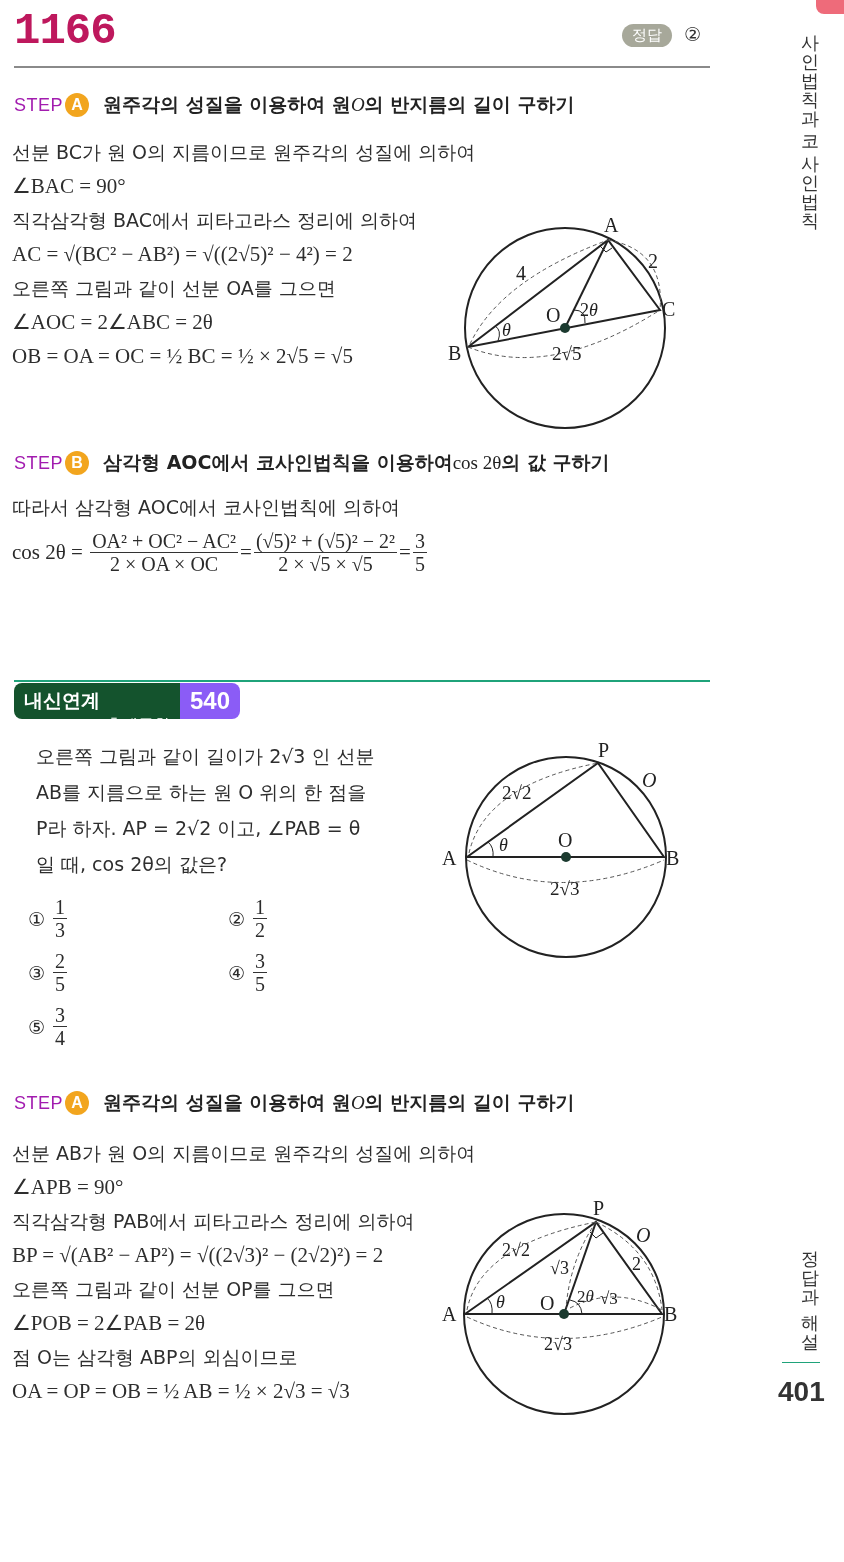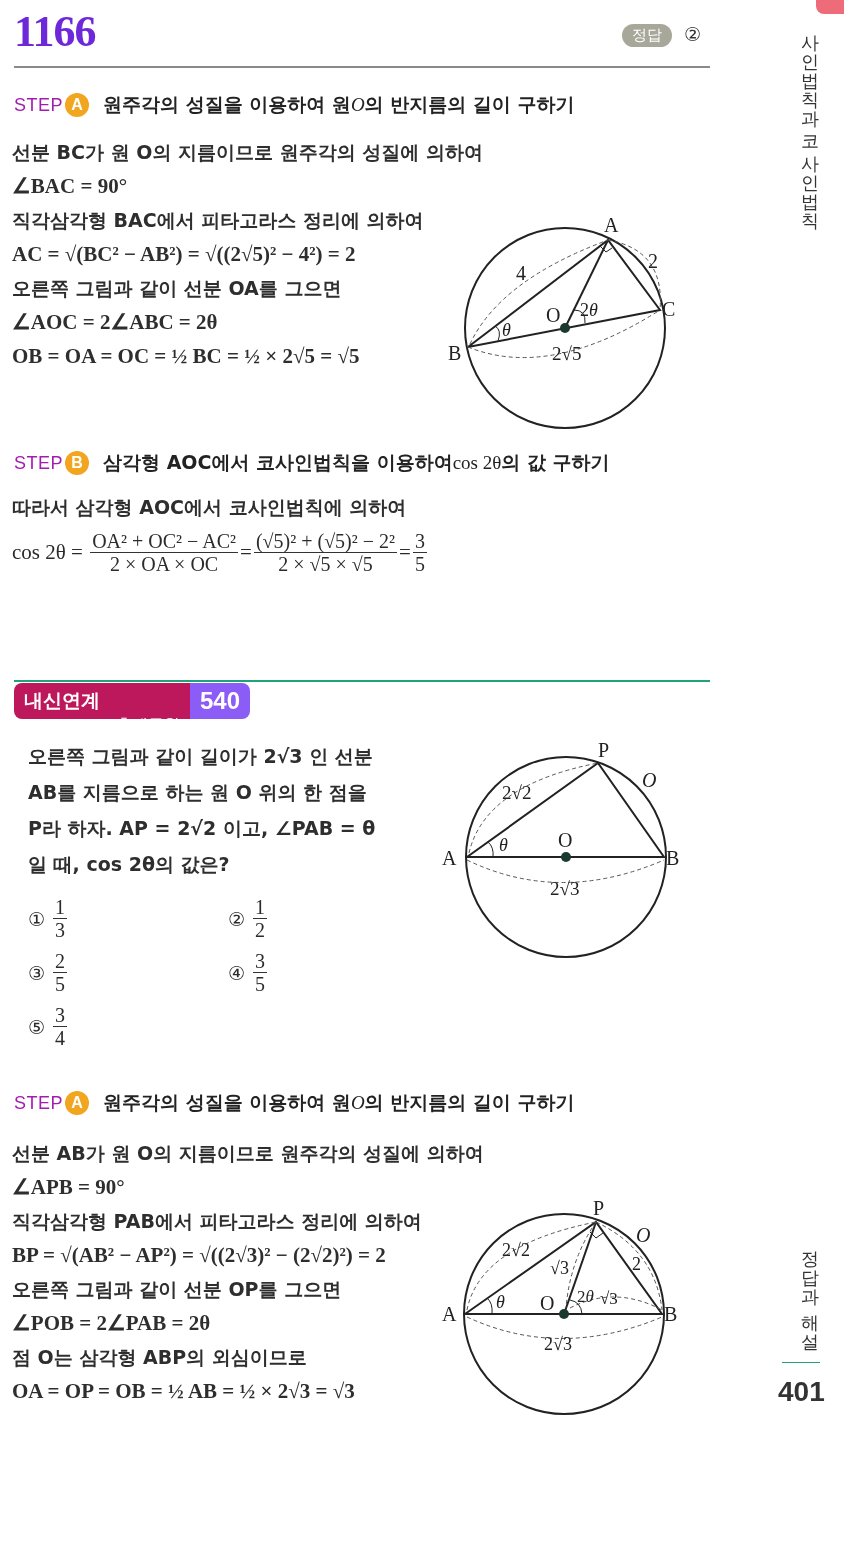--- a/index.html
+++ b/index.html
@@ -2,48 +2,48 @@
 <html><head>
 <meta charset="utf-8">
 <style>
   * { box-sizing: border-box; margin: 0; padding: 0; }
   html, body { width: 844px; height: 1562px; background: #ffffff; overflow: hidden; }
   body { position: relative; font-family: "DejaVu Sans", sans-serif; color: #2b2b2b; }
 
   .abs { position: absolute; }
 
   
-  .prob-num { left: 14px; top: 6px; font-family: Liberation Serif, serif; font-weight: bold;
-              font-size: 44px; color: #6d28d9; letter-spacing: -1px; }
+  .prob-num { left: 14px; top: 6px; font-family: Liberation Mono, monospace; font-weight: bold;
+              font-size: 44px; color: #be185d; letter-spacing: -1px; }
   .answer-badge { left: 622px; top: 24px; background: #a7a89a; color: #fff; font-size: 15px;
                   padding: 2px 10px; border-radius: 12px; text-align: center; }
   .answer-val { left: 684px; top: 23px; font-size: 19px; color: #333; }
   .head-rule { left: 14px; top: 66px; width: 696px; height: 2px; background: #8a8a8a; }
 
   
   .step { font-size: 19px; font-weight: bold; color: #222; display: flex; align-items: center; }
   .step .step-word { font-family: "Liberation Sans", sans-serif; font-weight: normal; color: #a21caf;
                      font-size: 18px; letter-spacing: 0.5px; }
   .step .step-circle { display: inline-block; width: 24px; height: 24px; border-radius: 50%;
                        background: #f2a51e; color: #fff; font-size: 16px; line-height: 24px;
                        text-align: center; margin-left: 2px; margin-right: 14px; font-family: "Liberation Sans", sans-serif; }
   .step .math-i { font-family: "Liberation Serif", serif; font-style: italic; font-weight: normal; }
 
-  .line { font-size: 19px; line-height: 34px; white-space: nowrap; color: #2e2e2e; font-weight: bold; }
+  .line { font-size: 19px; line-height: 34px; white-space: nowrap; color: #2e2e2e; }
   .math { font-family: "Liberation Serif", serif; font-size: 21px; }
   .frac { display: inline-flex; flex-direction: column; align-items: center; vertical-align: middle;
           font-family: "Liberation Serif", serif; font-size: 20px; line-height: 22px; margin: 0 2px; }
   .frac .num { border-bottom: 1px solid #333; padding: 0 2px; }
   .frac .den { padding: 0 2px; }
 
   
   .banner-rule { left: 14px; top: 680px; width: 696px; height: 2px; background: #1fa37a; }
   .banner { left: 14px; top: 683px; height: 36px; display: flex; }
-  .banner-green { background: #be185d; color: #fff; border-radius: 8px 0 0 8px; padding: 0 10px 0 10px;
-                  display: flex; align-items: center; gap: 16px; text-align: right; }
+  .banner-green { background: #14532d; color: #fff; border-radius: 8px 0 0 8px; padding: 0 10px 0 10px;
+                  display: flex; align-items: center; gap: 6px; text-align: right; }
   .banner-green .b1 { font-weight: bold; font-size: 19px; }
   .banner-green .b2 { font-size: 16px; margin-top: 48px; }
   .banner-yellow { background: #8b5cf6; color: #fff; border-radius: 0 8px 8px 0; padding: 0 10px;
                    display: flex; align-items: center; font-family: "Liberation Sans", sans-serif;
                    font-weight: bold; font-size: 24px; }
 
   .choice { font-size: 19px; display: flex; align-items: center; gap: 6px; }
 
   
   .side-tab-top { left: 816px; top: 0; width: 28px; height: 14px; background: #ee6b7a; border-radius: 0 0 0 8px; }
@@ -139,21 +139,21 @@
 
 <div class="abs banner-rule"></div>
 <div class="abs banner">
   <div class="banner-green">
     <span class="b1">내신연계</span>
     <span class="b2">출제문항</span>
   </div>
   <div class="banner-yellow">540</div>
 </div>
 
-<div class="abs" style="left:28px; top:738px;">
+<div class="abs" style="left:36px; top:738px;">
   <div class="line" style="line-height:36px;">오른쪽 그림과 같이 길이가 2√3 인 선분</div>
   <div class="line" style="line-height:36px;">AB를 지름으로 하는 원 O 위의 한 점을</div>
   <div class="line" style="line-height:36px;">P라 하자. AP = 2√2 이고, ∠PAB = θ</div>
   <div class="line" style="line-height:36px;">일 때, cos 2θ의 값은?</div>
 </div>
 
 <div class="abs choice" style="left:28px; top:896px;">
   <span>①</span>
   <span class="frac">
       <span class="num">1</span>

